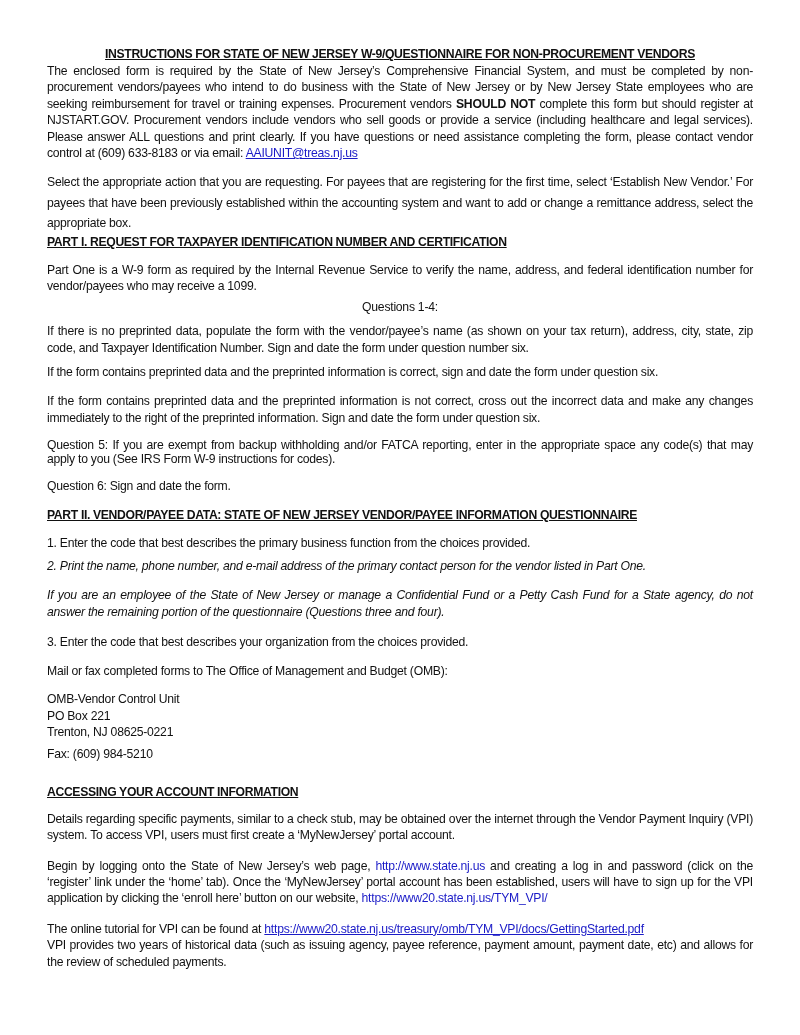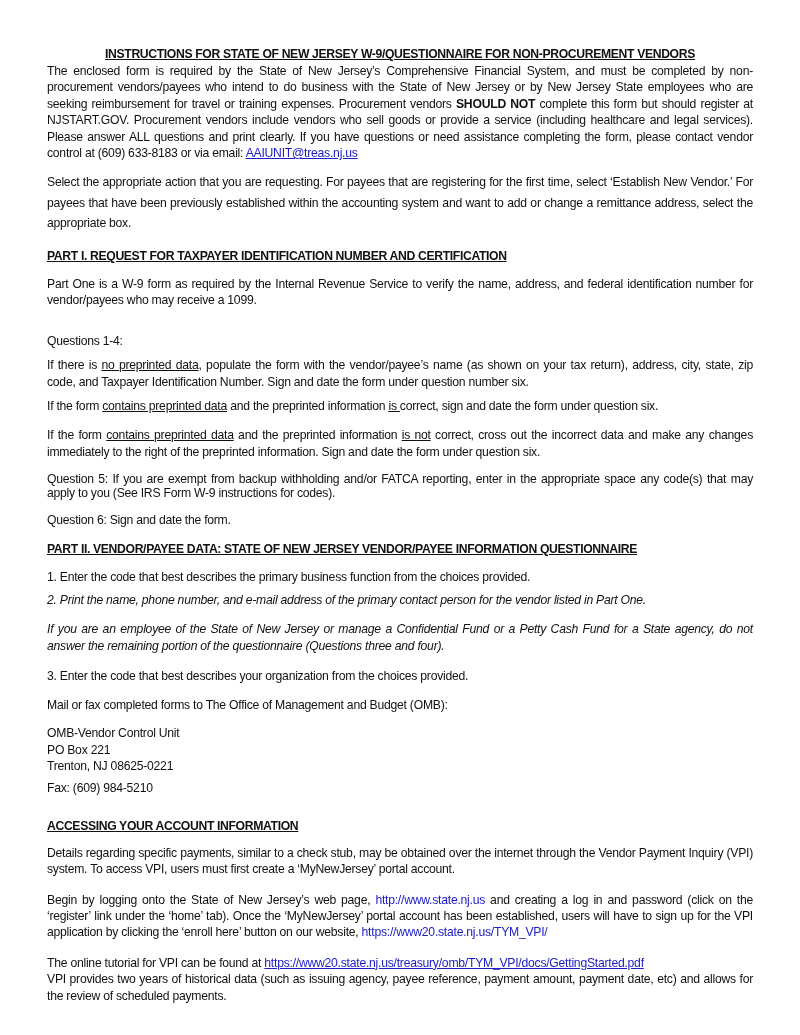--- a/index.html
+++ b/index.html
@@ -6,43 +6,43 @@
   body {
     width: 800px; height: 1035px; position: relative; overflow: hidden;
     font-family: "Liberation Sans Narrow", "Liberation Sans", sans-serif;
     color: #111111;
   }
   .page { position: absolute; left: 47px; top: 46px; width: 706px; }
   .t { font-size: 12.2px; line-height: 16.4px; letter-spacing: -0.25px; }
   .j { text-align: justify; }
   .title { text-align: center; font-weight: bold; text-decoration: underline; font-size: 12.2px; letter-spacing: -0.35px; line-height: 16px; margin: 0 0 1px 0; }
   .h { font-weight: bold; text-decoration: underline; font-size: 12.2px; letter-spacing: -0.35px; line-height: 16px; }
-  .u { text-decoration: underline; }
+  .u { }
   .link { color: #1b1bc7; text-decoration: underline; }
   .link2 { color: #1b1bc7; }
   p { margin: 0; }
   .i { font-style: italic; }
   .footer { position: absolute; right: 32px; top: 1042px; font-size: 10px; color: #222; letter-spacing: -0.2px; }
 </style>
 </head>
 <body>
 
 <div class="page">
 
   <p class="title">INSTRUCTIONS FOR STATE OF NEW JERSEY W-9/QUESTIONNAIRE FOR NON-PROCUREMENT VENDORS</p>
 
   <p class="t j"><span>The enclosed form is required by the State of New Jersey’s Comprehensive Financial System, and must be completed by non-procurement vendors/payees who intend to do business with the State of New Jersey or by New Jersey State employees who are seeking reimbursement for travel or training expenses.  Procurement vendors </span><b>SHOULD NOT</b><span> complete this form but should register at NJSTART.GOV.  Procurement vendors include vendors who sell goods or provide a service (including healthcare and legal services).  Please answer ALL questions and print clearly.  If you have questions or need assistance completing the form, please contact vendor control at (609) 633-8183 or via email: </span><a class="link">AAIUNIT@treas.nj.us</a></p>
 
   <p class="t j" style="margin-top:11px; line-height:20.5px;">Select the appropriate action that you are requesting.  For payees that are registering for the first time, select ‘Establish New Vendor.’  For payees that have been previously established within the accounting system and want to add or change a remittance address, select the appropriate box.</p>
 
-  <p class="h" style="margin-top:14px;">PART I.  REQUEST FOR TAXPAYER IDENTIFICATION NUMBER AND CERTIFICATION</p>
+  <p class="h" style="margin-top:0;">PART I.  REQUEST FOR TAXPAYER IDENTIFICATION NUMBER AND CERTIFICATION</p>
 
   <p class="t j" style="margin-top:12px;">Part One is a W-9 form as required by the Internal Revenue Service to verify the name, address, and federal identification number for vendor/payees who may receive a 1099.</p>
 
-  <p class="t" style="margin-top:24px;">Questions 1-4:</p>
+  <p class="t" style="margin-top:4px;text-align:center;">Questions 1-4:</p>
 
   <p class="t j" style="margin-top:8px;"><span>If there is </span><span class="u">no preprinted data</span><span>, populate the form with the vendor/payee’s name (as shown on your tax return), address, city, state, zip code, and Taxpayer Identification Number.  Sign and date the form under question number six.</span></p>
 
   <p class="t" style="margin-top:8px;"><span>If the form </span><span class="u">contains preprinted data</span><span> and the preprinted information </span><span class="u">is </span><span>correct, sign and date the form under question six.</span></p>
 
   <p class="t j" style="margin-top:13px;"><span>If the form </span><span class="u">contains preprinted data</span><span> and the preprinted information </span><span class="u">is not</span><span> correct, cross out the incorrect data and make any changes immediately to the right of the preprinted information. Sign and date the form under question six.</span></p>
 
   <p class="t j" style="margin-top:12px; line-height:14px;">Question 5:  If you are exempt from backup withholding and/or FATCA reporting, enter in the appropriate space any code(s) that may apply to you (See IRS Form W-9 instructions for codes).</p>
 
   <p class="t" style="margin-top:12px;">Question 6: Sign and date the form.</p>

